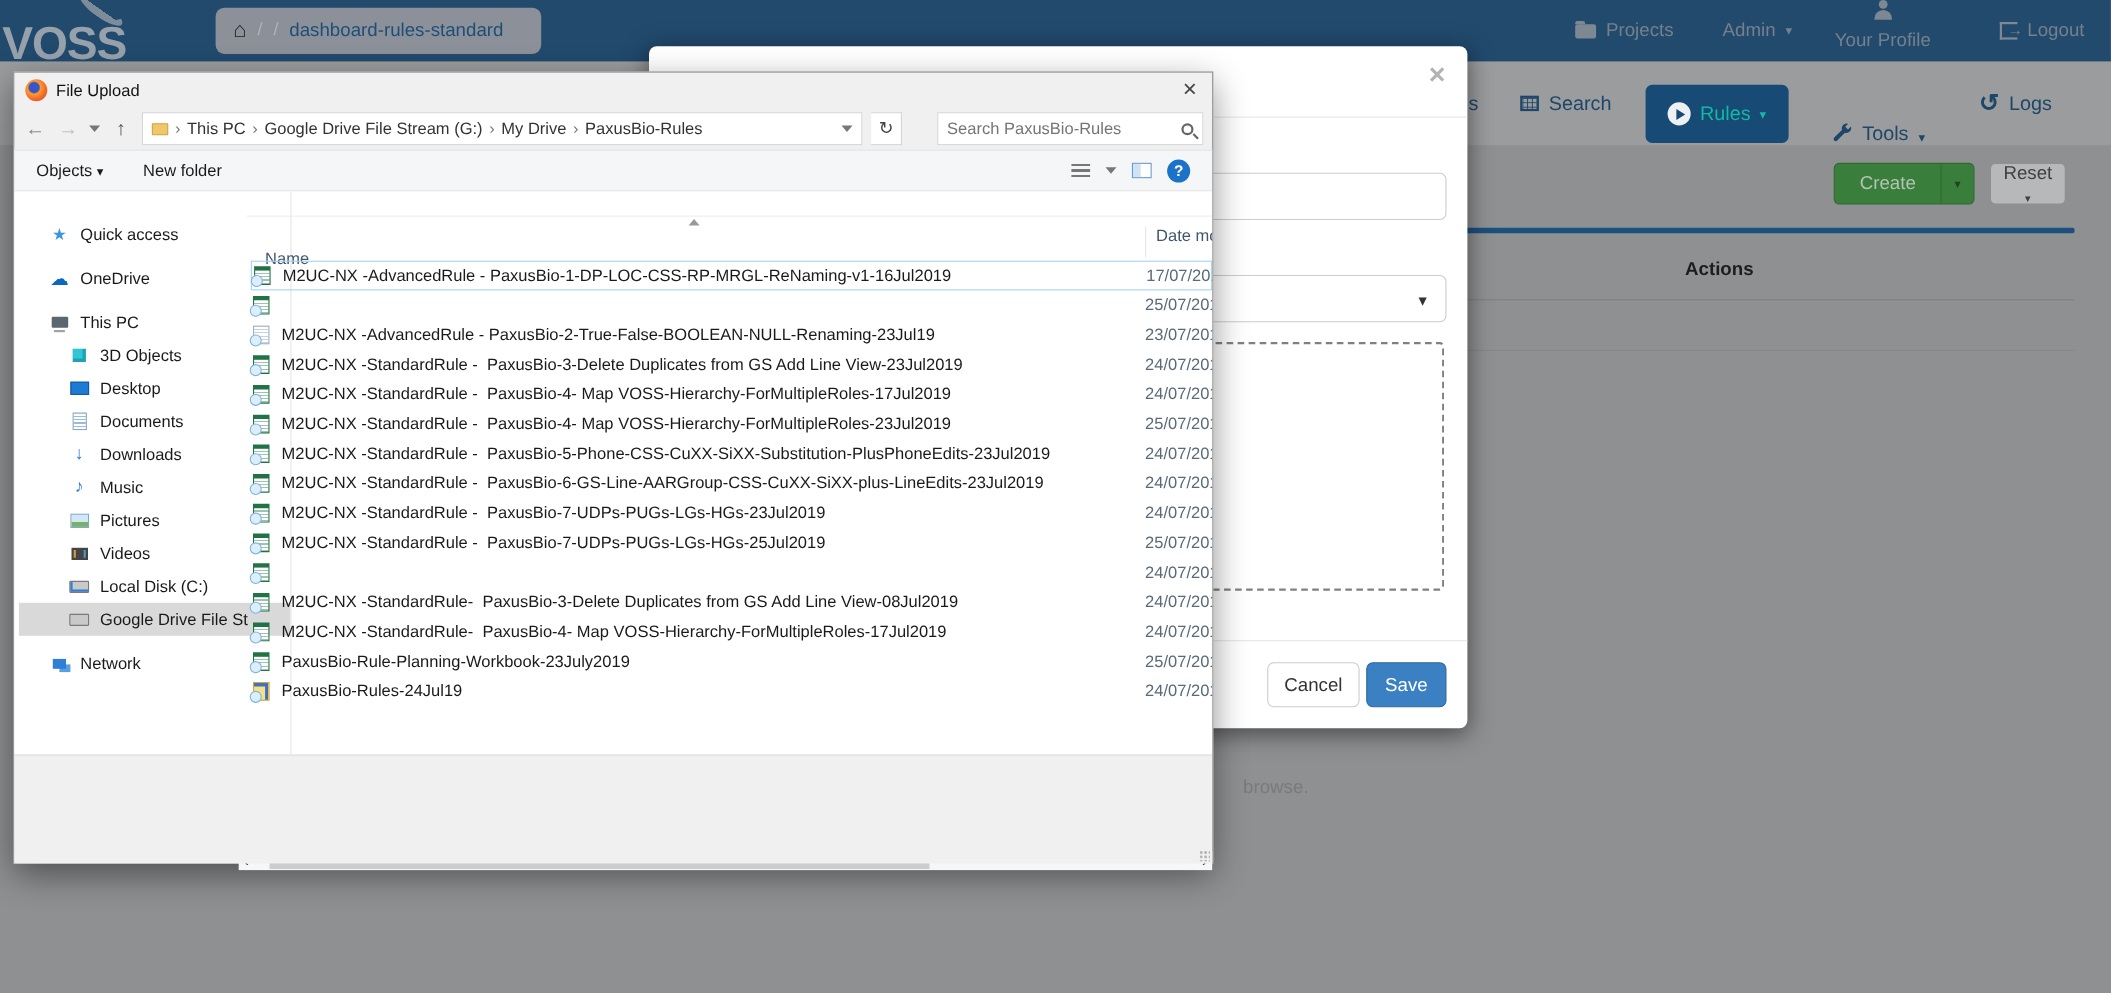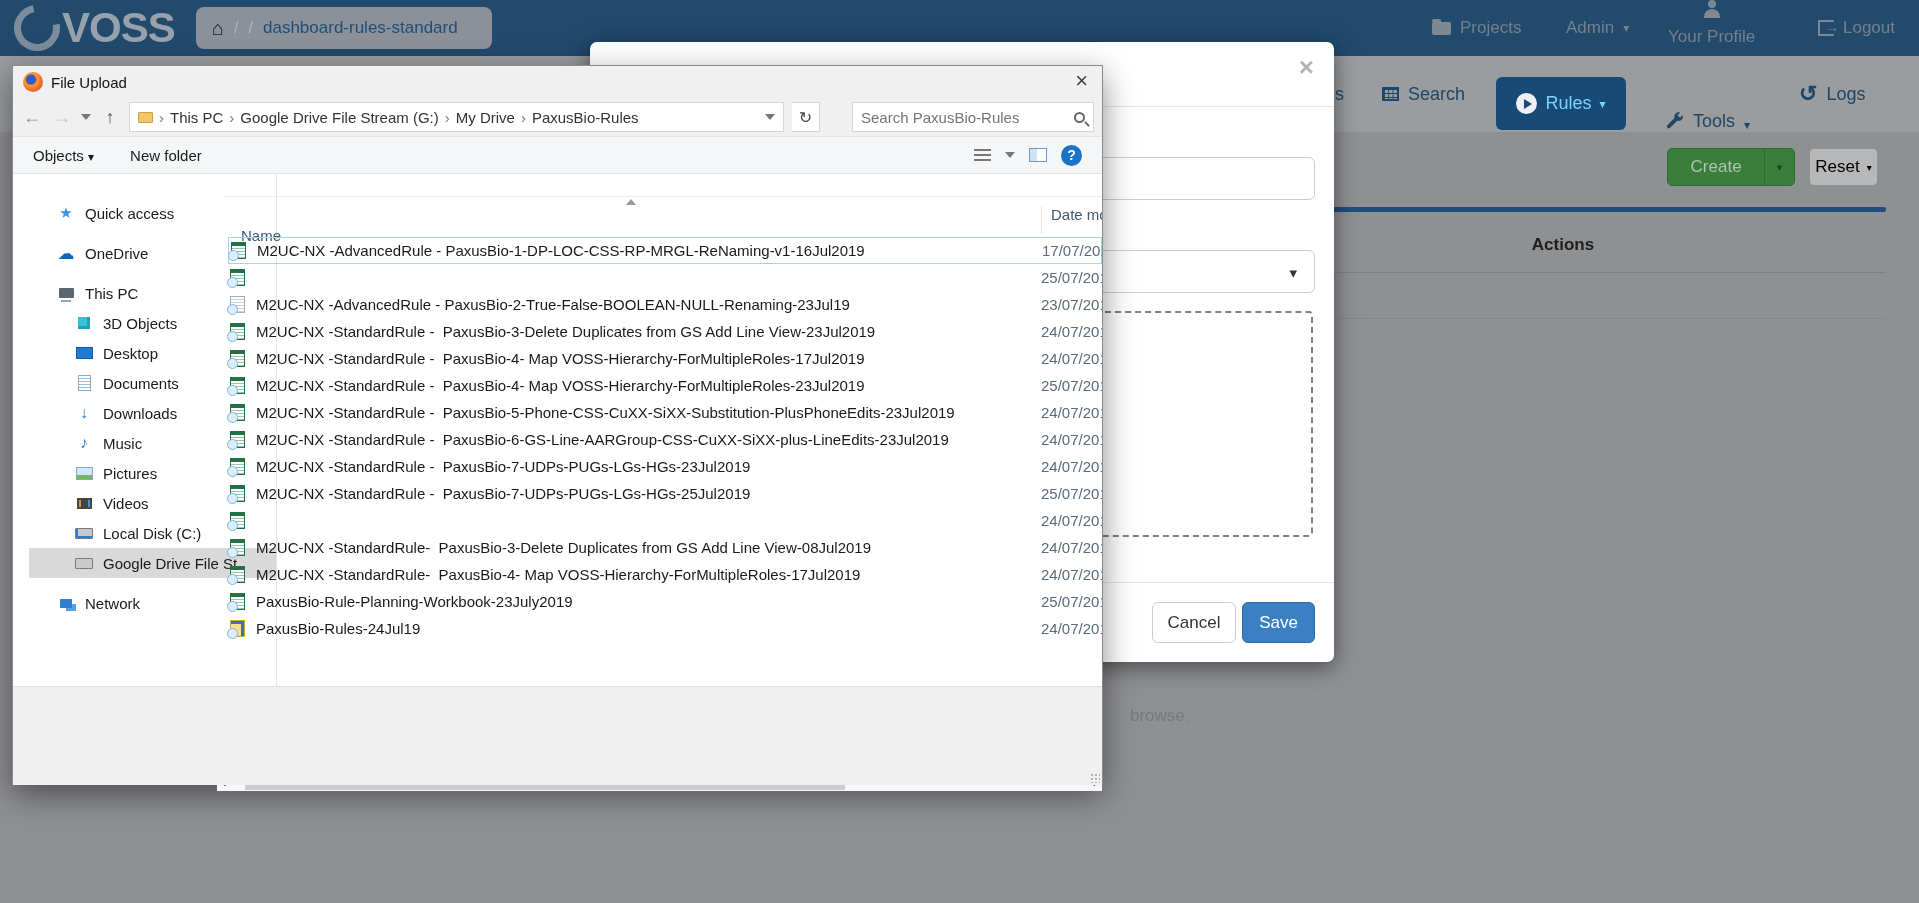--- a/index.html
+++ b/index.html
@@ -1,49 +1,49 @@
 <!DOCTYPE html>
 <html style="--header-bg: #214a6d; --nav-bg: #9a9c9e; --page-bg: #8f9092; --nav-link: #1d4668; --active-rules-bg: #174a74; --create-green: #3a7e3c; --reset-bg: #b7b8b9; --save-blue: #3a80c2; --rule-blue: #1c4f7e; --breadcrumb-bg: #8c9199; --breadcrumb-link: #1d4e78; --header-link: #75808c; --help-blue: #1a73c9; --excel-green: #217346; --open-border: #0078d7;"><head>
 <meta charset="utf-8">
 <style>
   * { margin:0; padding:0; box-sizing:border-box; }
   html,body { width:1919px; height:903px; overflow:hidden; }
   body { font-family:"Liberation Sans", sans-serif; background:var(--page-bg,#8f9092); position:relative; }
 
   
   .app-header { position:absolute; left:0; top:0; width:1919px; height:56px; background:var(--header-bg,#214a6d); z-index:1; }
-  .logo { position:absolute; left:14px; top:2px; display:flex; align-items:center; height:52px; }
+  .logo { position:absolute; left:0; top:2px; display:flex; align-items:flex-end; height:52px;flex-direction:column; }
   .swoosh { width:46px; height:46px; border:7px solid #8d98a4; border-radius:50%; border-top-color:transparent; transform:rotate(35deg); opacity:.85; }
   .logo-text { font-size:42px; font-weight:bold; color:#97a1ab; letter-spacing:-1px; margin-left:2px; }
   .breadcrumb { position:absolute; left:196px; top:7px; width:296px; height:42px; background:var(--breadcrumb-bg,#8c9199); border-radius:8px; display:flex; align-items:center; padding:0 16px; gap:10px; }
   .bc-home { color:#1d1d1d; font-size:20px; line-height:1; }
   .bc-sep { color:#b0b5bb; font-size:16px; }
   .bc-current { color:var(--breadcrumb-link,#1d4e78); font-size:17px; }
   .hitem { position:absolute; top:0; height:56px; display:flex; align-items:center; gap:9px; color:var(--header-link,#75808c); font-size:17px; cursor:pointer; }
   .caret { font-size:12px; }
   .ic-folder { width:19px; height:13px; background:#7d8893; border-radius:2px; position:relative; display:inline-block; }
   .ic-folder:before { content:""; position:absolute; left:0; top:-3px; width:9px; height:3px; background:#7d8893; border-radius:2px 2px 0 0; }
   .ic-person { width:18px; height:18px; position:relative; display:inline-block; }
   .ic-person:before { content:""; position:absolute; left:5px; top:0; width:8px; height:8px; border-radius:50%; background:#7d8893; }
   .ic-person:after { content:""; position:absolute; left:1px; top:9px; width:16px; height:9px; border-radius:8px 8px 0 0; background:#7d8893; }
   .ic-logout { width:16px; height:16px; position:relative; display:inline-block; border:2px solid #7d8893; border-right:none; }
   .ic-logout:after { content:"→"; position:absolute; left:5px; top:-3px; font-size:14px; color:#7d8893; font-weight:bold; }
 
   .sub-nav { position:absolute; left:0; top:56px; width:1919px; height:76px; background:var(--nav-bg,#9a9c9e); z-index:1; }
   .nav-item { position:absolute; top:0; height:76px; display:flex; align-items:center; gap:9px; color:var(--nav-link,#1d4668); font-size:18px; cursor:pointer; }
   .ic-grid { width:17px; height:14px; border:2px solid #1d4668; background-image:linear-gradient(#1d4668 1px, transparent 1px),linear-gradient(90deg,#1d4668 1px, transparent 1px); background-size:4.3px 4px; display:inline-block; }
-  .rules-btn { position:absolute; left:1496px; top:77px; width:130px; height:53px; background:var(--active-rules-bg,#174a74); border-radius:6px; display:flex; align-items:center; justify-content:center; gap:8px; color:#7dd3fc; font-size:18px; cursor:pointer; z-index:1; }
+  .rules-btn { position:absolute; left:1496px; top:77px; width:130px; height:53px; background:var(--active-rules-bg,#174a74); border-radius:6px; display:flex; align-items:center; justify-content:center; gap:8px; color:#14b8a6; font-size:18px; cursor:pointer; z-index:1; }
   .ic-play { width:21px; height:21px; border-radius:50%; background:#eef1f4; position:relative; display:inline-block; }
   .ic-play:after { content:""; position:absolute; left:8px; top:5.5px; border-left:8px solid #174a74; border-top:5px solid transparent; border-bottom:5px solid transparent; }
   .ic-history { font-size:22px; font-weight:bold; color:#1d4668; line-height:1; }
 
   .btn-create { position:absolute; left:1667px; top:148px; width:128px; height:38px; background:var(--create-green,#3a7e3c); border:1px solid #2f6a31; border-radius:5px; display:flex; z-index:1; cursor:pointer; }
   .btn-create .main { width:97px; display:flex; align-items:center; justify-content:center; color:#b2c4b2; font-size:17px; }
   .btn-create .split { width:30px; border-left:1px solid #2f6a31; display:flex; align-items:center; justify-content:center; color:#23411f; font-size:11px; }
-  .btn-reset { position:absolute; left:1809px; top:148px; width:69px; height:38px; background:var(--reset-bg,#b7b8b9); border:1px solid #909090; border-radius:5px; display:flex; align-items:center; justify-content:center; gap:7px; color:#000000; font-size:17px; z-index:1; cursor:pointer; }
+  .btn-reset { position:absolute; left:1809px; top:148px; width:69px; height:38px; background:var(--reset-bg,#b7b8b9); border:1px solid #909090; border-radius:5px; display:flex; align-items:center; justify-content:center; gap:7px; color:#404040; font-size:17px; z-index:1; cursor:pointer;flex-direction:column; }
   .btn-reset .caret { font-size:10px; }
   .blue-rule { position:absolute; left:604px; top:207px; width:1282px; height:5px; background:var(--rule-blue,#1c4f7e); border-radius:2px; z-index:1; }
   .actions-header { position:absolute; left:1480px; top:235px; width:166px; text-align:center; font-size:17px; font-weight:bold; color:#1d1d1d; z-index:1; }
   .table-line-1 { position:absolute; left:604px; top:272px; width:1282px; height:1px; background:#7f8082; z-index:1; }
   .table-line-2 { position:absolute; left:604px; top:318px; width:1282px; height:1px; background:#868789; z-index:1; }
 
   
   .modal { position:absolute; left:590px; top:42px; width:744px; height:620px; background:#fff; border-radius:7px; box-shadow:0 5px 22px rgba(0,0,0,.5); z-index:5; }
   .modal-header { height:65px; border-bottom:1px solid #e5e5e5; position:relative; }
   .modal-close { position:absolute; right:20px; top:12px; font-size:26px; font-weight:bold; color:#b3b3b3; line-height:1; cursor:pointer; }
@@ -76,21 +76,21 @@
   .searchbox input { border:none; outline:none; flex:1; font-size:15px; color:#555; font-family:"Liberation Sans",sans-serif; background:transparent; }
   .ic-mag { width:11px; height:11px; border:2px solid #666; border-radius:50%; position:relative; }
   .ic-mag:after { content:""; position:absolute; left:8px; top:9px; width:6px; height:2px; background:#666; transform:rotate(45deg); }
   .toolbar { height:38px; background:#f5f6f7; border-top:1px solid #e3e3e3; border-bottom:1px solid #e3e3e3; display:flex; align-items:center; padding:0 20px; gap:36px; font-size:15px; color:#1a1a1a; }
   .tb-right { margin-left:auto; display:flex; align-items:center; gap:14px; }
   .ic-listview { width:17px; height:13px; background:repeating-linear-gradient(#777 0 2px, transparent 2px 5px); }
   .ic-pane { width:18px; height:14px; border:1px solid #6b9bd2; position:relative; background:#fff; }
   .ic-pane:before { content:""; position:absolute; left:0; top:0; width:7px; height:12px; background:#cfe3f5; }
   .ic-help { width:21px; height:21px; border-radius:50%; background:var(--help-blue,#1a73c9); color:#fff; font-size:14px; font-weight:bold; display:flex; align-items:center; justify-content:center; cursor:pointer; }
   .dlg-main { position:absolute; left:0; top:108px; width:1089px; height:512px; background:#fff; }
-  .sidebar { position:absolute; left:16px; top:0; width:248px; height:512px; border-right:1px solid #e5e5e5; padding-top:24px; overflow:hidden; }
+  .sidebar { position:absolute; left:4px; top:0; width:248px; height:512px; border-right:1px solid #e5e5e5; padding-top:24px; overflow:hidden; }
   .sitem { height:30px; display:flex; align-items:center; gap:10px; font-size:15px; color:#1a1a1a; padding-left:28px; cursor:pointer; white-space:nowrap; }
   .sitem.lvl1 { padding-left:46px; }
   .sitem.gap { margin-top:10px; }
   .sitem.sel { background:#d9d9d9; }
   .sicon { width:18px; min-width:18px; height:16px; display:inline-flex; align-items:center; justify-content:center; font-size:15px; }
   .icon-star:before { content:"★"; color:#3a94e8; }
   .icon-cloud:before { content:"☁"; color:#0b67c2; font-size:17px; }
   .icon-pc { position:relative; } .icon-pc:before { content:""; width:15px; height:10px; background:#5b6770; border-radius:1px; } .icon-pc:after { content:""; position:absolute; bottom:-1px; left:4px; width:10px; height:2px; background:#9aa4ab; }
   .icon-cube:before { content:""; width:12px; height:12px; background:#35c3d6; box-shadow:inset -3px -3px 0 #1da2b8; }
   .icon-desktop:before { content:""; width:15px; height:10px; background:#1f7ad4; border:1px solid #135a9e; }

